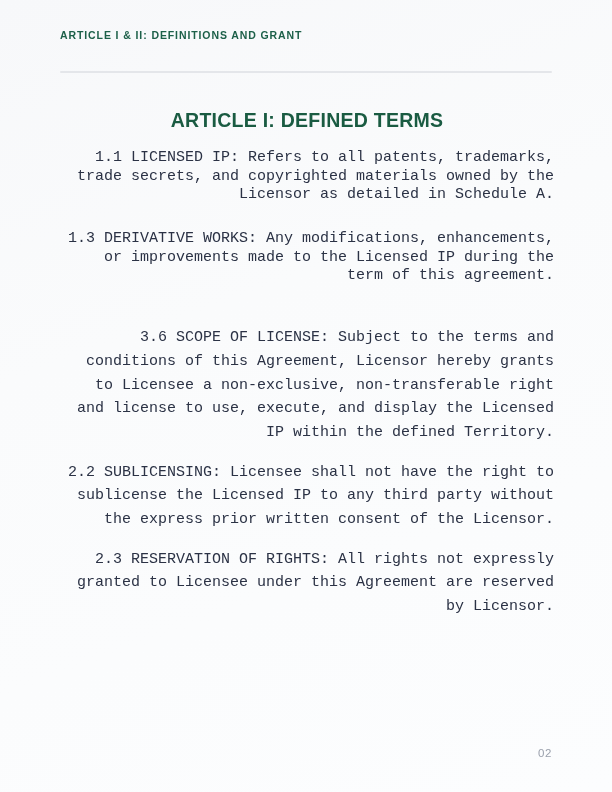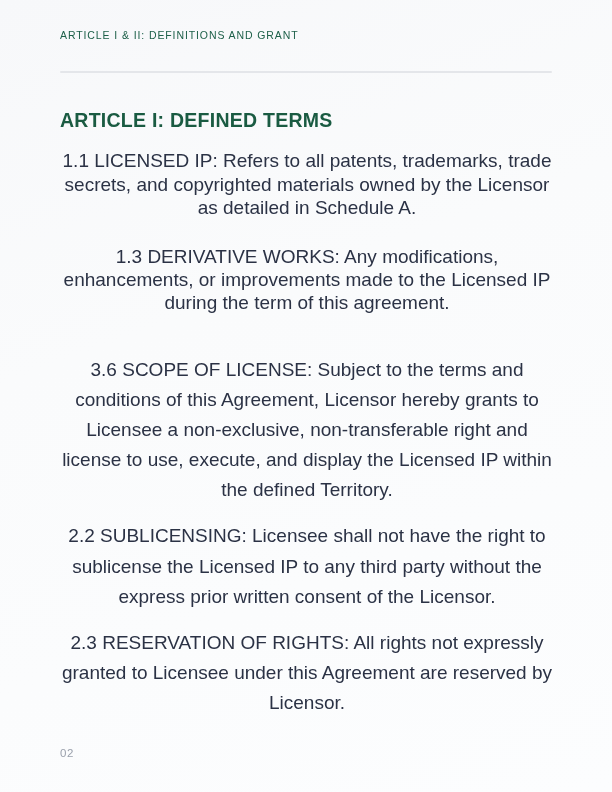--- a/index.html
+++ b/index.html
@@ -37,21 +37,21 @@
   .running-header {
     position: absolute;
     top: 29px;
     left: 0;
     width: 492px;
   }
 
   .running-header-text {
     font-family: "Liberation Sans", sans-serif;
     font-size: 10.5px;
-    font-weight: 400;
+    font-weight: 700;
     letter-spacing: 0.9px;
     color: #1d6049;
     text-transform: uppercase;
     line-height: 1.2;
     white-space: nowrap;
   }
 
   .header-rule {
     position: absolute;
     top: 71px;
@@ -80,28 +80,29 @@
 
   .article-heading {
     font-family: "Liberation Sans", sans-serif;
     font-size: 19.5px;
     font-weight: 700;
     letter-spacing: 0.25px;
     color: #1a5b42;
     margin: 0 0 17px 0;
     line-height: 1.25;
     white-space: nowrap;
+    text-align: center;
   }
 
   .clause {
-    font-family: Liberation Sans, sans-serif;
-    font-size: 19px;
+    font-family: Liberation Mono, monospace;
+    font-size: 15px;
     color: #2b3245;
     margin: 0 0 18px 0;
-    text-align: center;
+    text-align: right;
   }
 
   .clause:last-child {
     margin-bottom: 0;
   }
 
   
   .clauses--tight .clause {
     line-height: 1.22;
     margin-bottom: 26px;
@@ -120,20 +121,21 @@
   .clauses--loose .clause:last-child {
     margin-bottom: 0;
   }
 
   
   .page-number {
     position: absolute;
     right: 0;
     top: 748px;
     width: 492px;
+    text-align: right;
     font-family: "Liberation Sans", sans-serif;
     font-size: 11.5px;
     letter-spacing: 0.6px;
     color: #9aa0ac;
     line-height: 1;
   }
 </style>
 </head>
 <body>
 

